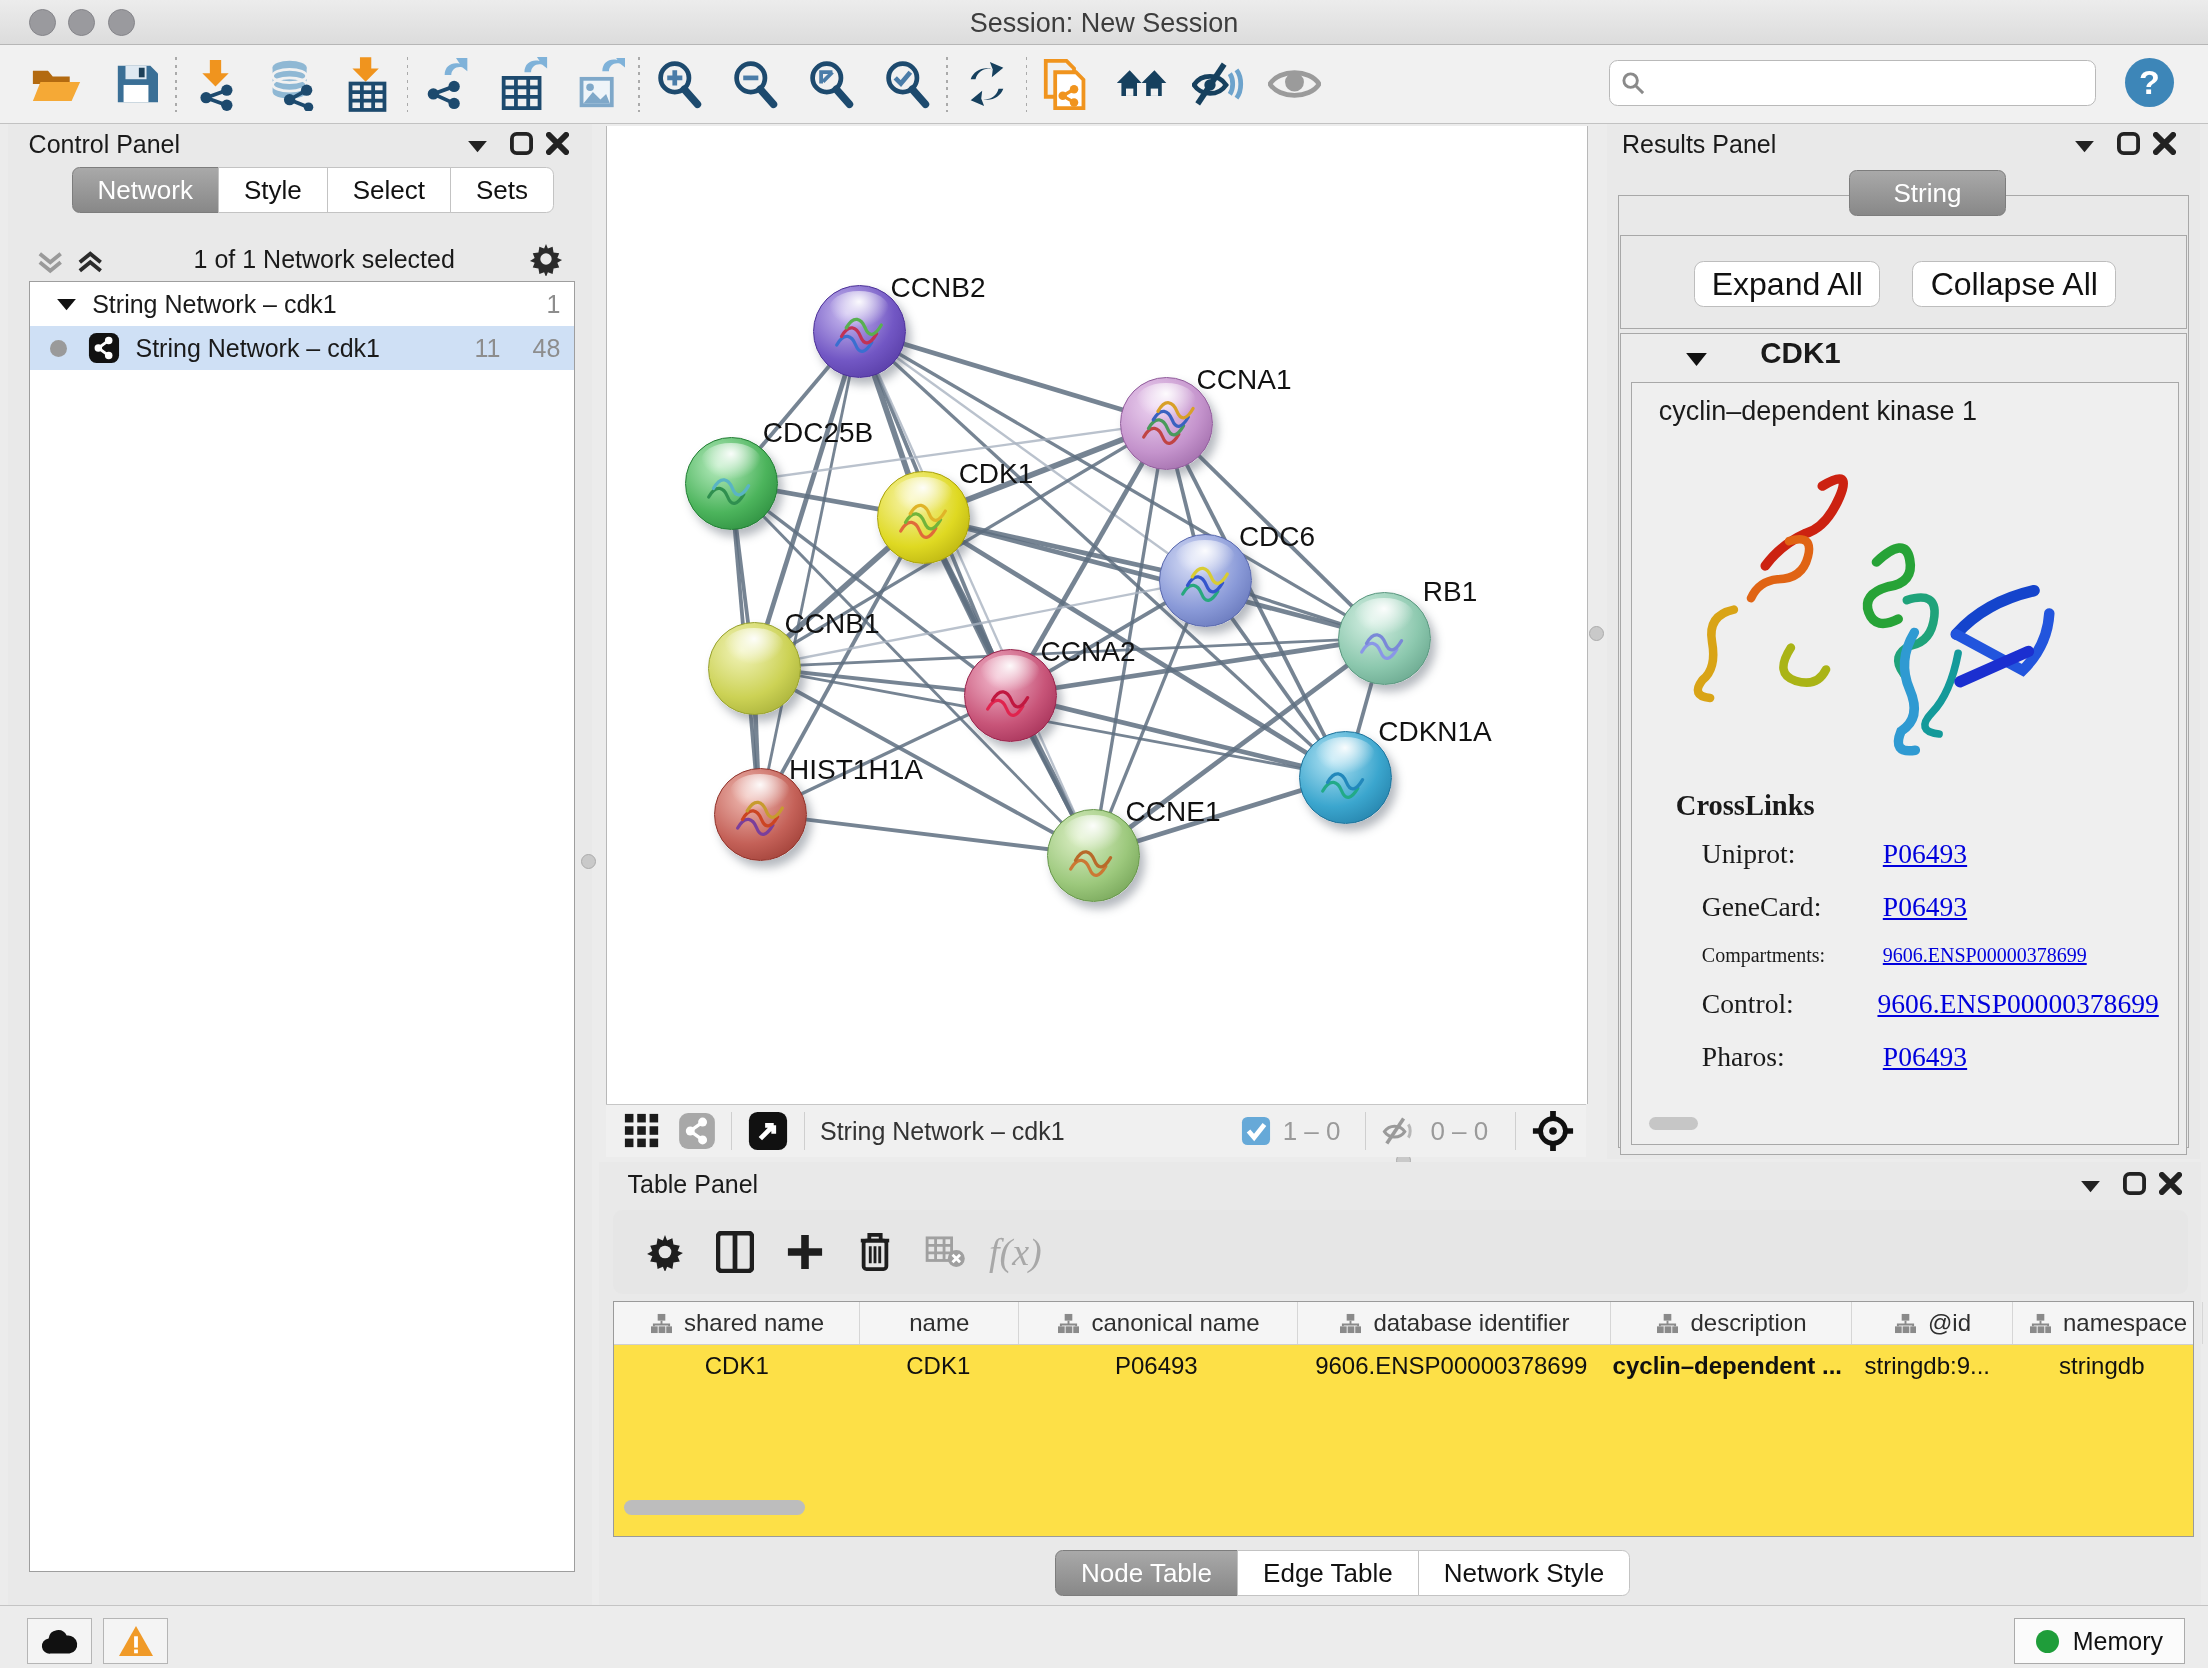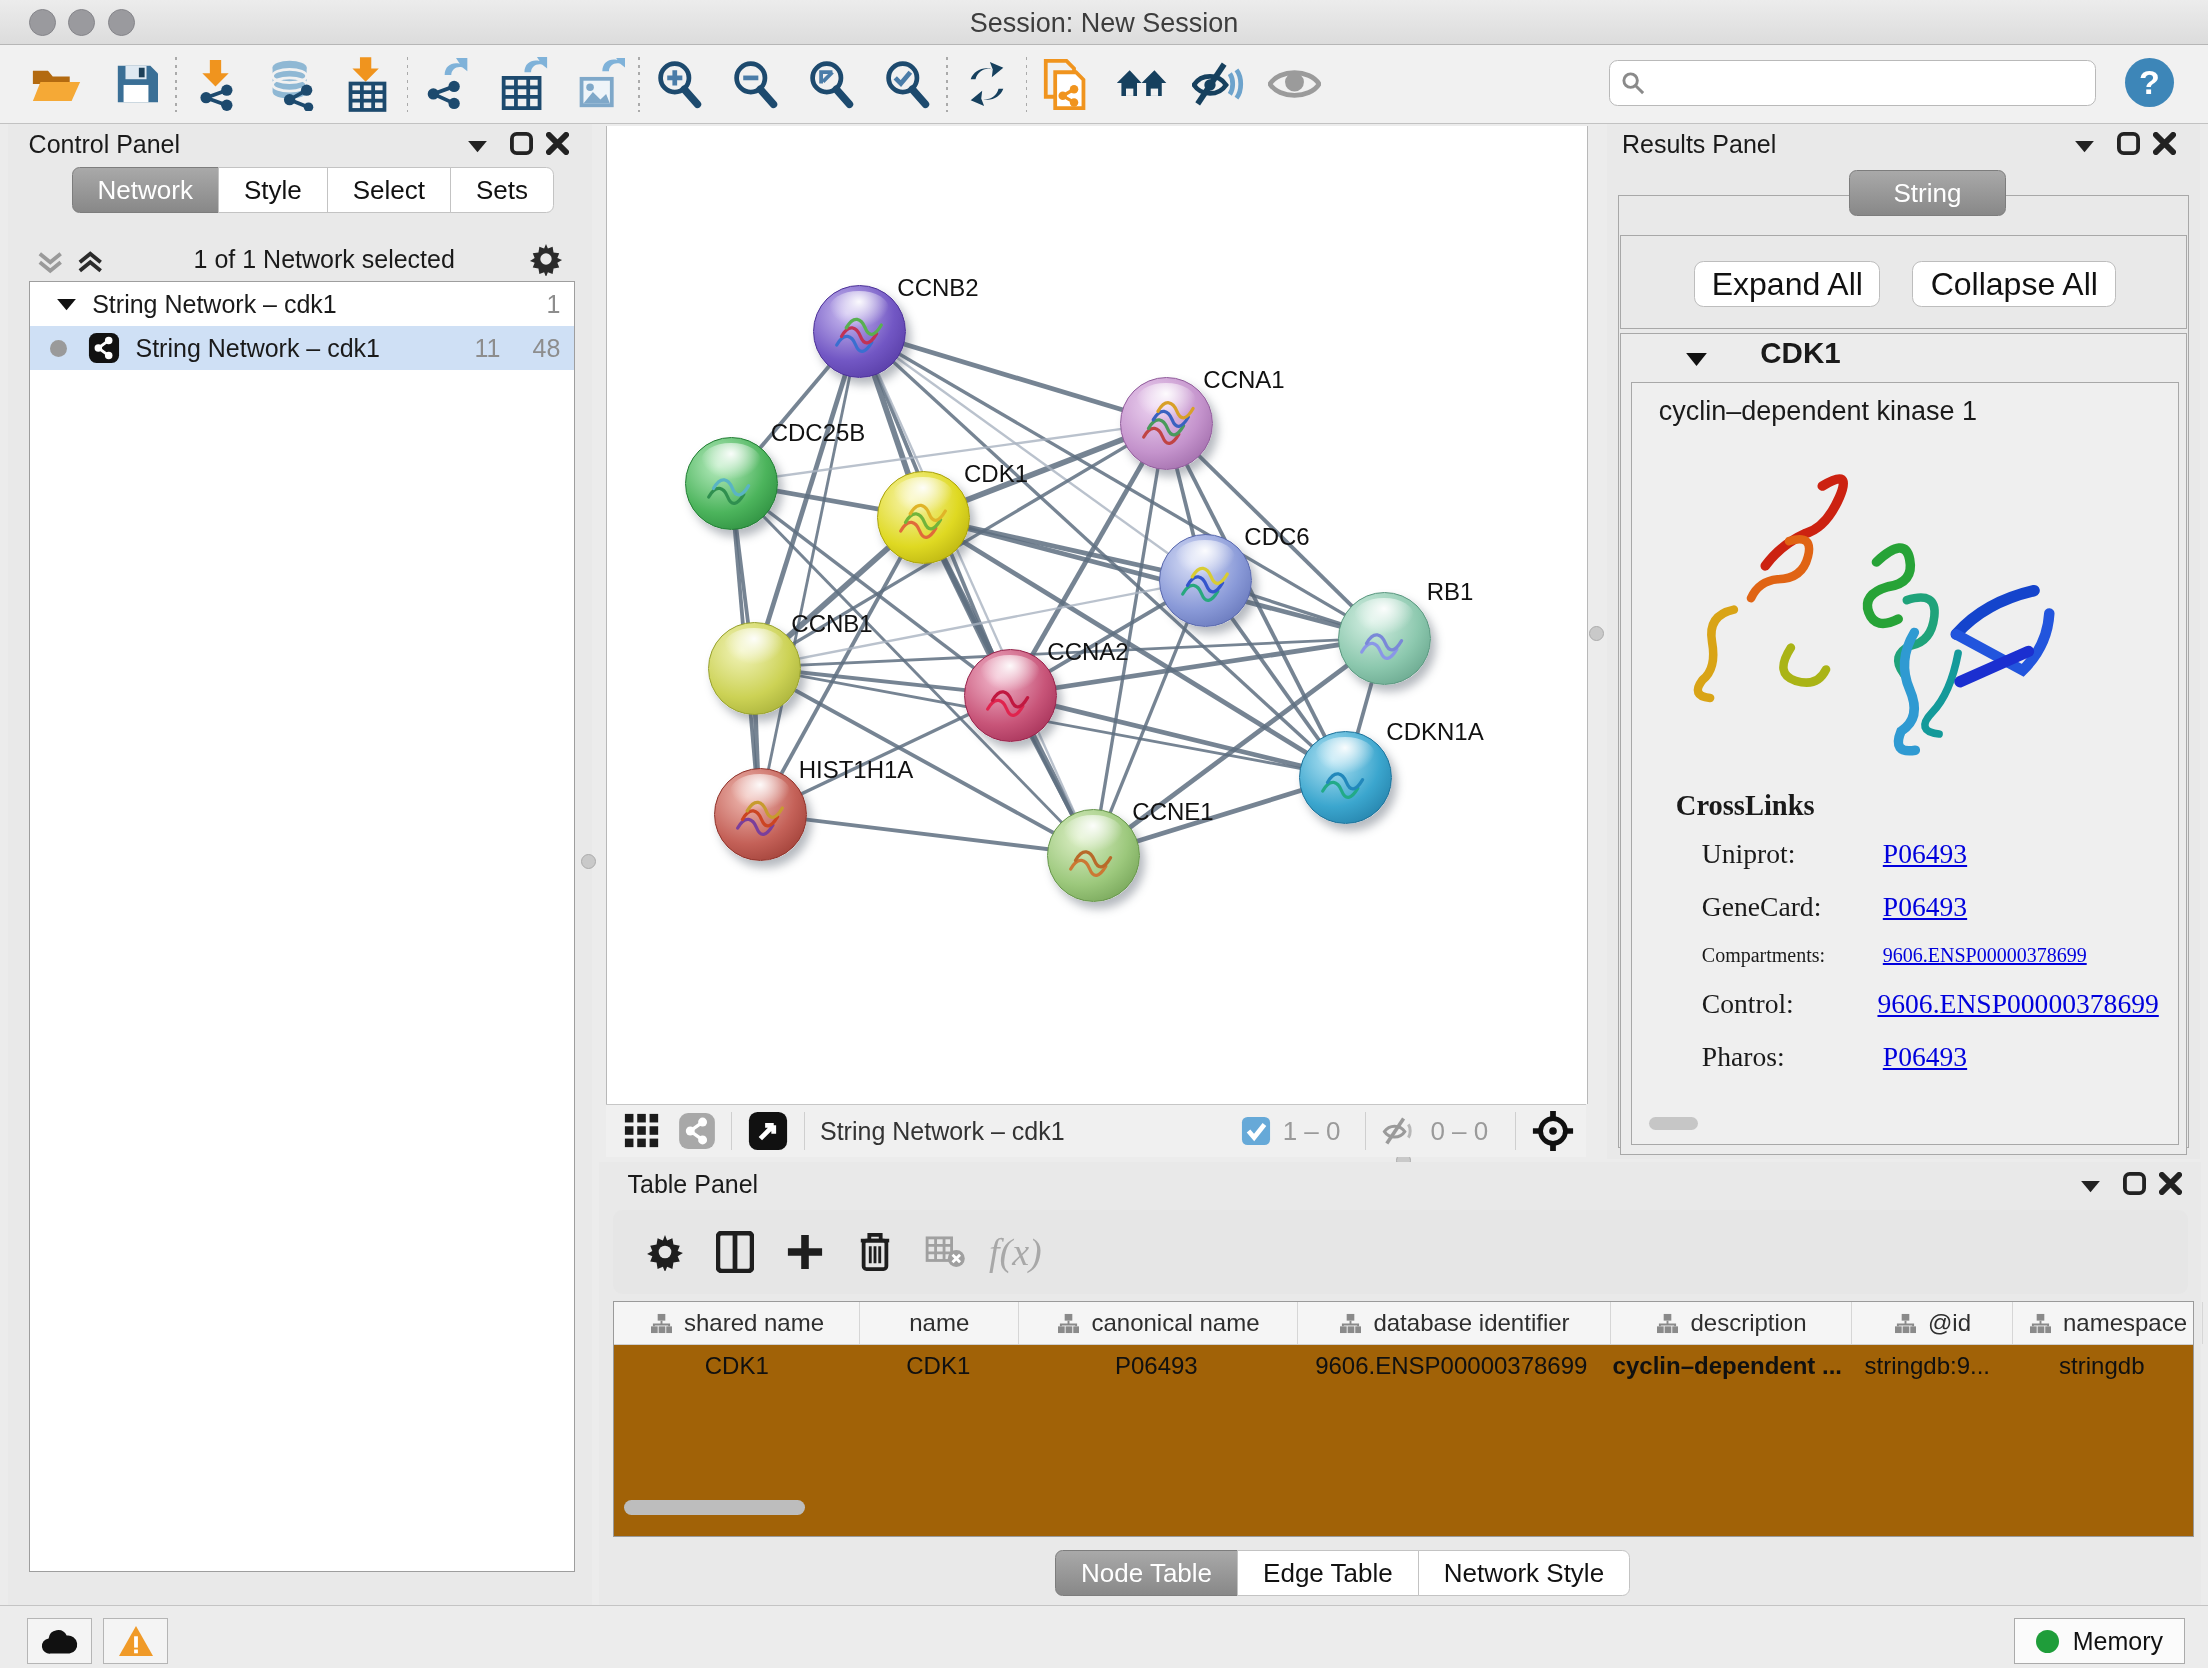--- a/index.html
+++ b/index.html
@@ -37,34 +37,34 @@
   #net-list{background:#fff;border:1.9px solid #9e9e9e;}
   .tree-row{height:44px;display:flex;align-items:center;font-size:25px;}
   .row-sel{background:#cfe0f5;}
   .count{color:#8d8d8d;}
   
   #net-canvas{background:#fff;border-left:1px solid #b8b8b8;border-right:1px solid #b8b8b8;}
   .node{position:absolute;width:91px;height:91px;border-radius:50%;
     box-shadow:4.8px 6.7px 9.5px rgba(70,80,95,.4);}
   .node .gloss{position:absolute;left:16%;top:5%;width:66%;height:40%;border-radius:50%;
     background:radial-gradient(ellipse at 50% 30%,rgba(255,255,255,.95),rgba(255,255,255,0) 72%);}
-  .node-label{position:absolute;transform:translate(-50%,-50%);font-size:24px;color:#111;white-space:nowrap;}
+  .node-label{position:absolute;transform:translate(-50%,-50%);font-size:28px;color:#111;white-space:nowrap;}
   #net-toolbar{background:#f0f0f0;border-top:1px solid #c6c6c6;display:flex;align-items:center;font-size:25px;color:#444;}
   .nb-sep{width:1px;height:38px;background:#cfcfcf;margin:0 15px;}
   .graycnt{color:#9a9a9a;font-size:26px;}
   
   .groupbox{border:1px solid #a8a8a8;}
   .btn{background:#fff;border:1px solid #bdbdbd;border-radius:9.5px;font-size:32px;
     display:flex;align-items:center;justify-content:center;color:#111;}
   .serif{font-family:"Liberation Serif","DejaVu Serif",serif;}
   a.xlink{color:#0000dd;text-decoration:underline;}
   
   #tp-toolbar{background:#e6e6e6;border-radius:9.5px;display:flex;align-items:center;}
   .tp-ico{width:70px;height:61px;display:flex;align-items:center;justify-content:center;}
-  #node-table{border:1.9px solid #9a9a9a;background:#a16207;text-align:center;}
+  #node-table{border:1.9px solid #9a9a9a;background:#fde047;text-align:center;}
   #nt-header{display:flex;background:#f5f5f5;border-bottom:1px solid #cfcfcf;height:42px;}
   .th{display:flex;align-items:center;justify-content:center;gap:11.4px;font-size:24px;color:#2e2e2e;
       border-right:1px solid #d6d6d6;overflow:hidden;white-space:nowrap;flex:0 0 auto;}
   #nt-row{display:flex;height:42px;}
   .td{font-size:24px;color:#101010;display:flex;align-items:center;justify-content:center;
       overflow:hidden;white-space:nowrap;flex:0 0 auto;}
   
   #statusbar{left:0;top:1605px;width:2208px;height:63px;background:#ececec;border-top:1px solid #c4c4c4;}
   .sb-btn{position:absolute;top:12.4px;width:63px;height:44px;background:#f4f4f4;border:1.9px solid #b5b5b5;
     display:flex;align-items:center;justify-content:center;}

